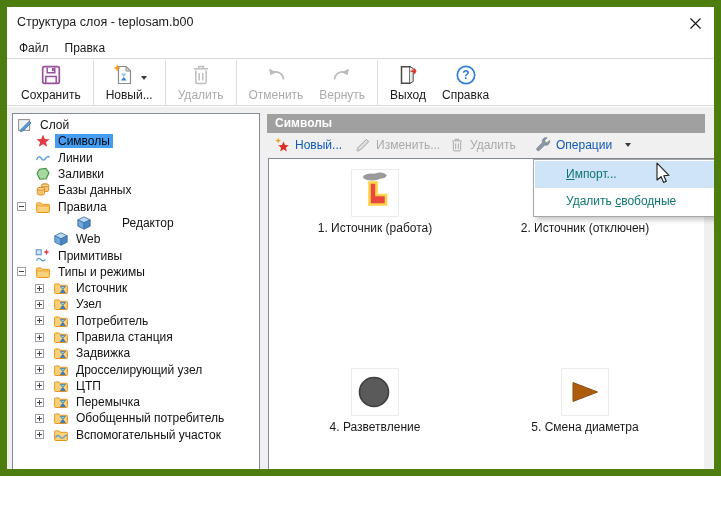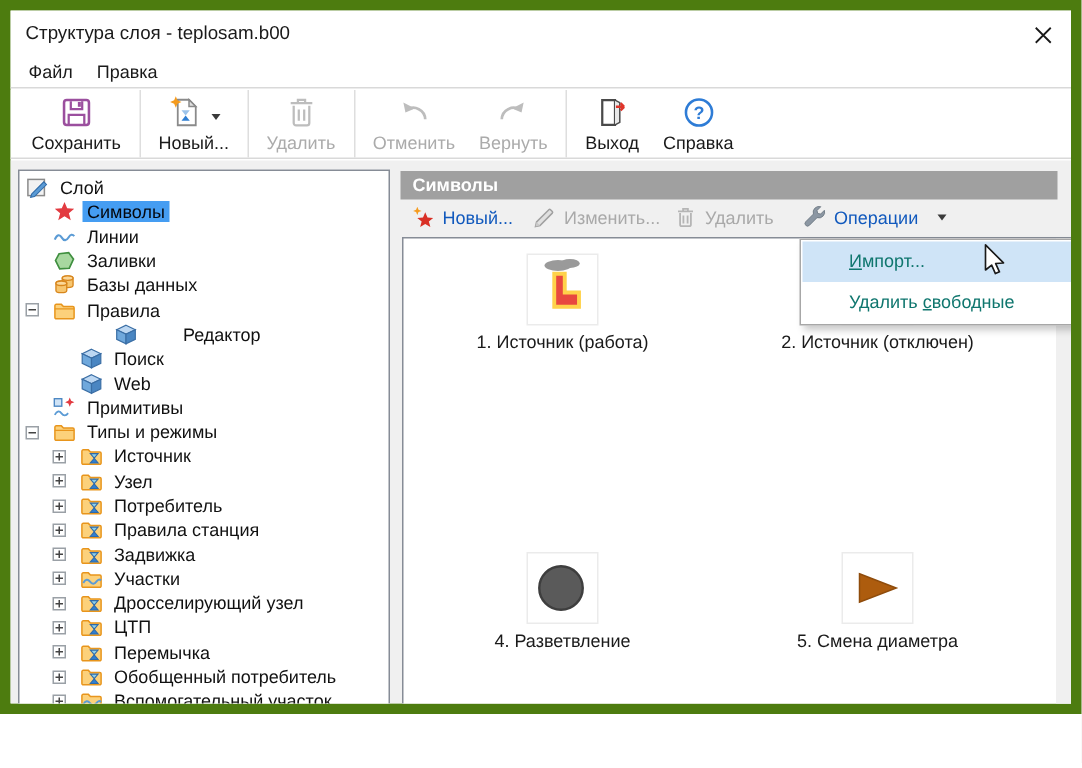--- a/index.html
+++ b/index.html
@@ -263,31 +263,20 @@
         </div>
         <div class="trow" style="padding-left: 22px;">
           <span class="expcell"></span>
           <span class="ic">
             <svg width="16" height="16" viewBox="0 0 16 16">
               <path d="M8,1.8 L14.2,4.8 L8,7.8 L1.8,4.8 Z" fill="#bcd7f2" stroke="#3a6ea5" stroke-width="0.8"></path>
               <path d="M1.8,4.8 L8,7.8 V14.2 L1.8,11.2 Z" fill="#6fa8dc" stroke="#3a6ea5" stroke-width="0.8"></path>
               <path d="M14.2,4.8 L8,7.8 V14.2 L14.2,11.2 Z" fill="#4a86c2" stroke="#3a6ea5" stroke-width="0.8"></path>
             </svg>
           </span>
-          <span class="tlabel">Поиск</span>
-        </div>
-        <div class="trow" style="padding-left: 22px;">
-          <span class="expcell"></span>
-          <span class="ic">
-            <svg width="16" height="16" viewBox="0 0 16 16">
-              <path d="M8,1.8 L14.2,4.8 L8,7.8 L1.8,4.8 Z" fill="#bcd7f2" stroke="#3a6ea5" stroke-width="0.8"></path>
-              <path d="M1.8,4.8 L8,7.8 V14.2 L1.8,11.2 Z" fill="#6fa8dc" stroke="#3a6ea5" stroke-width="0.8"></path>
-              <path d="M14.2,4.8 L8,7.8 V14.2 L14.2,11.2 Z" fill="#4a86c2" stroke="#3a6ea5" stroke-width="0.8"></path>
-            </svg>
-          </span>
           <span class="tlabel">Web</span>
         </div>
         <div class="trow" style="padding-left: 4px;">
           <span class="expcell"></span>
           <span class="ic">
             <svg width="16" height="16" viewBox="0 0 16 16">
               <rect x="1.2" y="1.8" width="5" height="5" fill="#cfe3f6" stroke="#4a86c2" stroke-width="0.9"></rect>
               <path d="M11.5,1 l0.9,2.2 2.2,0.9 -2.2,0.9 -0.9,2.2 -0.9,-2.2 -2.2,-0.9 2.2,-0.9 z" fill="#e23b41"></path>
               <path d="M1.5,12.6 C3,9.8 4.6,9.7 6,11.6 C7.4,13.5 9,13.3 10.4,11.4" fill="none" stroke="#5b9bd5" stroke-width="1.2"></path>
             </svg>
@@ -363,32 +352,20 @@
             <span class="expbox plus"></span>
           </span>
           <span class="ic">
             <svg width="16" height="16" viewBox="0 0 16 16">
               <path d="M1.6,4.8 a0.9,0.9 0 0 1 0.9,-0.9 h3.4 l1.4,1.4 h6.2 a0.9,0.9 0 0 1 0.9,0.9 v6.4 a0.9,0.9 0 0 1 -0.9,0.9 H2.5 a0.9,0.9 0 0 1 -0.9,-0.9 z" fill="#fcd17b" stroke="#e8951c" stroke-width="1"></path>
               <path d="M7.2,6.4 h5.2 L9.8,9.4 Z" fill="#8ed0ea" stroke="#2f6aa8" stroke-width="0.7"></path>
               <path d="M7.2,12.6 h5.2 L9.8,9.6 Z" fill="#2f7fd3" stroke="#2f6aa8" stroke-width="0.7"></path>
             </svg>
           </span>
           <span class="tlabel">Задвижка</span>
-        </div>
-        <div class="trow" style="padding-left: 22px;">
-          <span class="expcell">
-            <span class="expbox plus"></span>
-          </span>
-          <span class="ic">
-            <svg width="16" height="16" viewBox="0 0 16 16">
-              <path d="M1.6,4.8 a0.9,0.9 0 0 1 0.9,-0.9 h3.4 l1.4,1.4 h6.2 a0.9,0.9 0 0 1 0.9,0.9 v6.4 a0.9,0.9 0 0 1 -0.9,0.9 H2.5 a0.9,0.9 0 0 1 -0.9,-0.9 z" fill="#fcd17b" stroke="#e8951c" stroke-width="1"></path>
-              <path d="M2.5,10.6 C4,8 5.6,7.9 7,9.8 C8.4,11.7 10,11.5 11.4,9.6 C12.4,8.2 13.4,8 14.3,9" fill="none" stroke="#5b9bd5" stroke-width="1.3"></path>
-            </svg>
-          </span>
-          <span class="tlabel">Участки</span>
         </div>
         <div class="trow" style="padding-left: 22px;">
           <span class="expcell">
             <span class="expbox plus"></span>
           </span>
           <span class="ic">
             <svg width="16" height="16" viewBox="0 0 16 16">
               <path d="M1.6,4.8 a0.9,0.9 0 0 1 0.9,-0.9 h3.4 l1.4,1.4 h6.2 a0.9,0.9 0 0 1 0.9,0.9 v6.4 a0.9,0.9 0 0 1 -0.9,0.9 H2.5 a0.9,0.9 0 0 1 -0.9,-0.9 z" fill="#fcd17b" stroke="#e8951c" stroke-width="1"></path>
               <path d="M7.2,6.4 h5.2 L9.8,9.4 Z" fill="#8ed0ea" stroke="#2f6aa8" stroke-width="0.7"></path>
               <path d="M7.2,12.6 h5.2 L9.8,9.6 Z" fill="#2f7fd3" stroke="#2f6aa8" stroke-width="0.7"></path>

